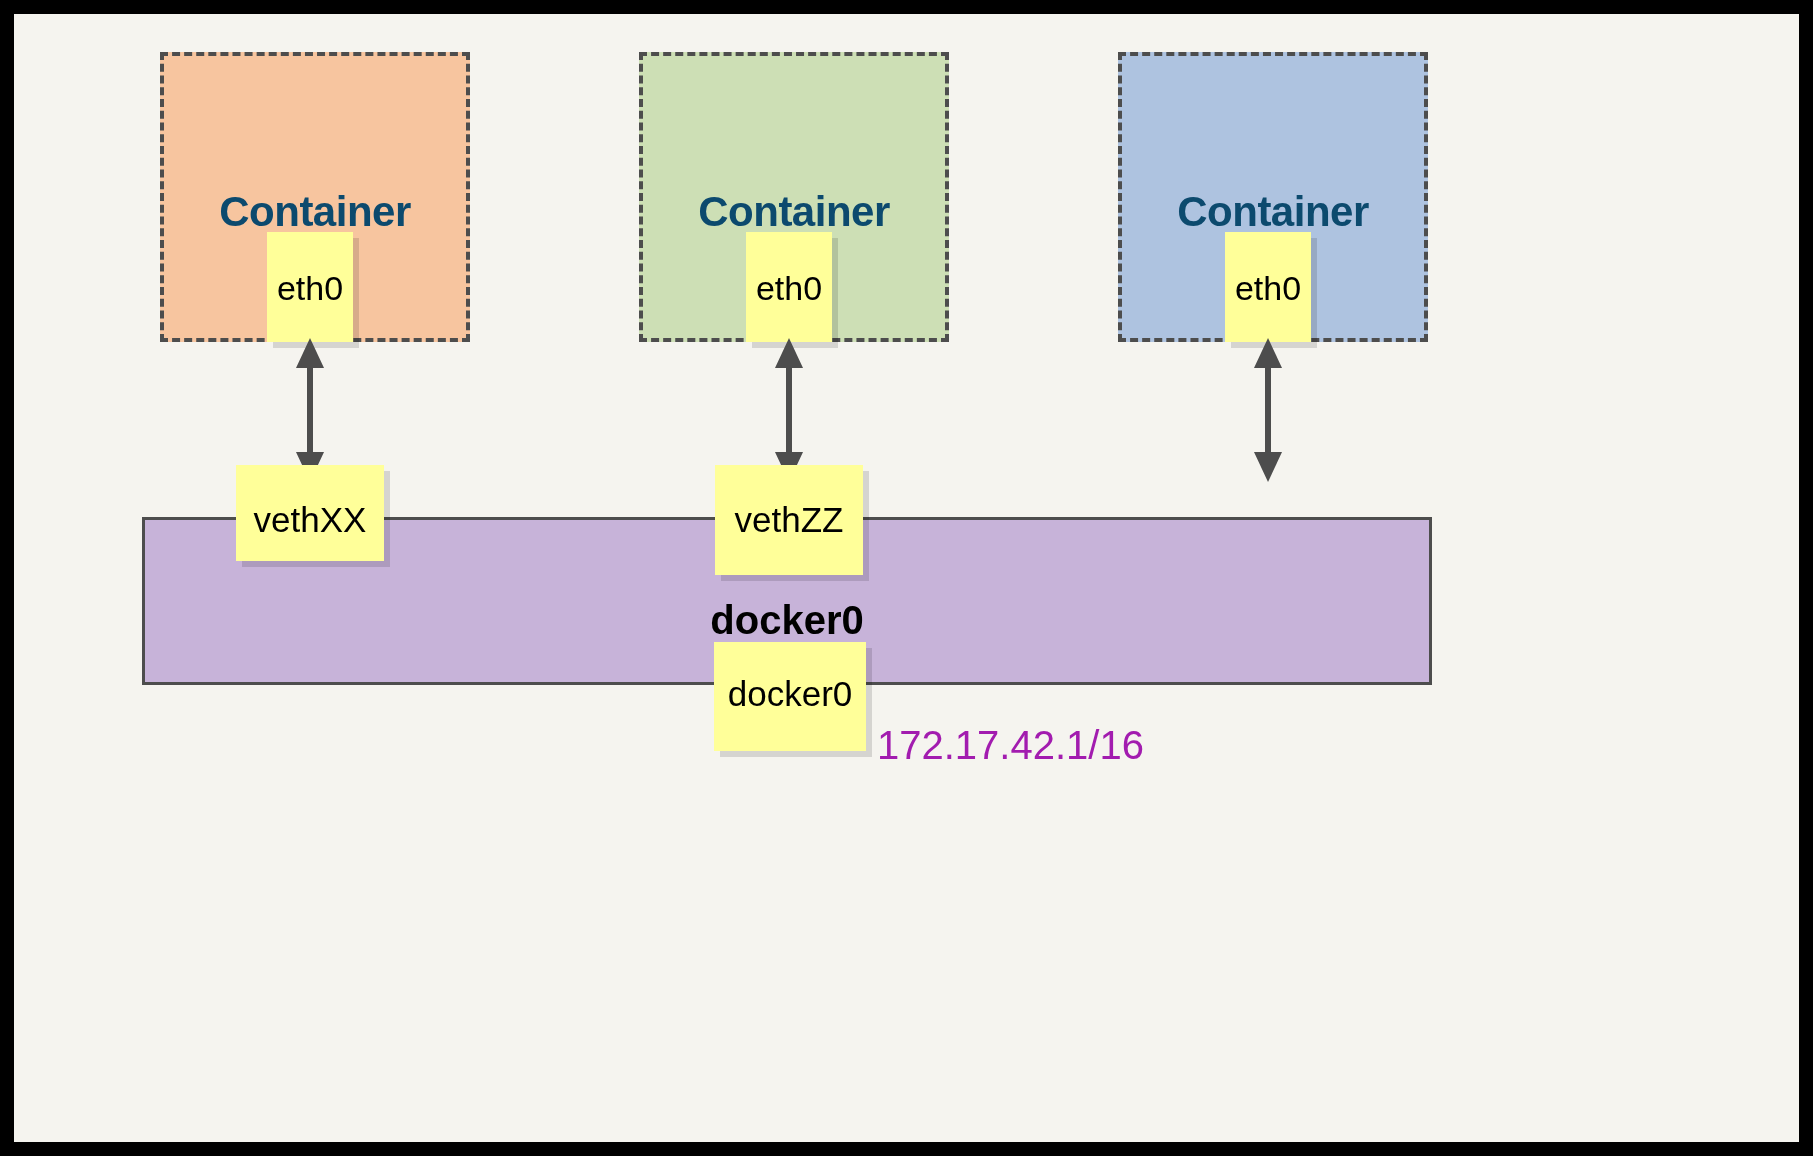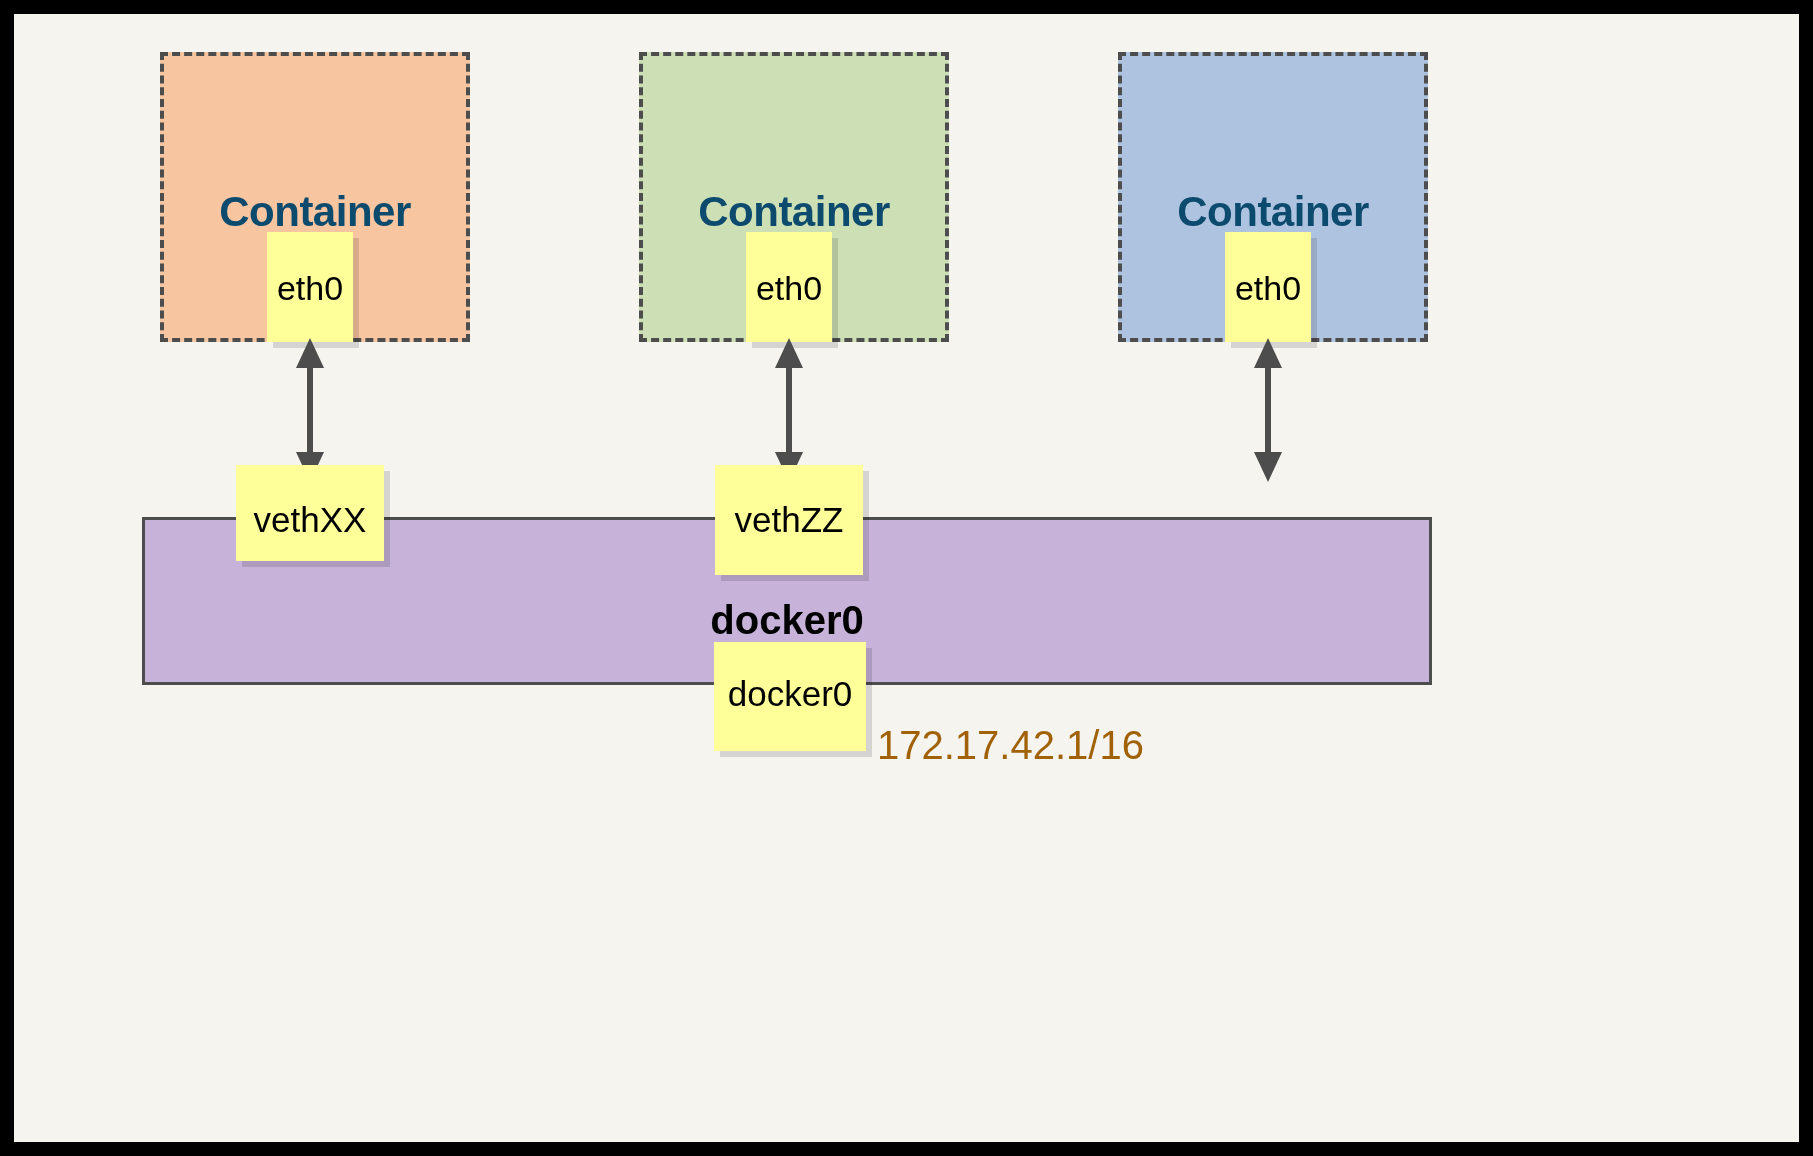--- a/index.html
+++ b/index.html
@@ -106,21 +106,21 @@
 
   
   .arrow {
     position: absolute;
   }
 
   
   #ip-text {
     position: absolute;
     font-size: 40px;
-    color: #a16207;
+    color: #a21caf;
     white-space: nowrap;
   }
   #host-os {
     position: absolute;
     left: 0;
     right: 0;
     text-align: center;
     font-size: 76px;
     color: #1a1a1a;
     letter-spacing: 1px;

